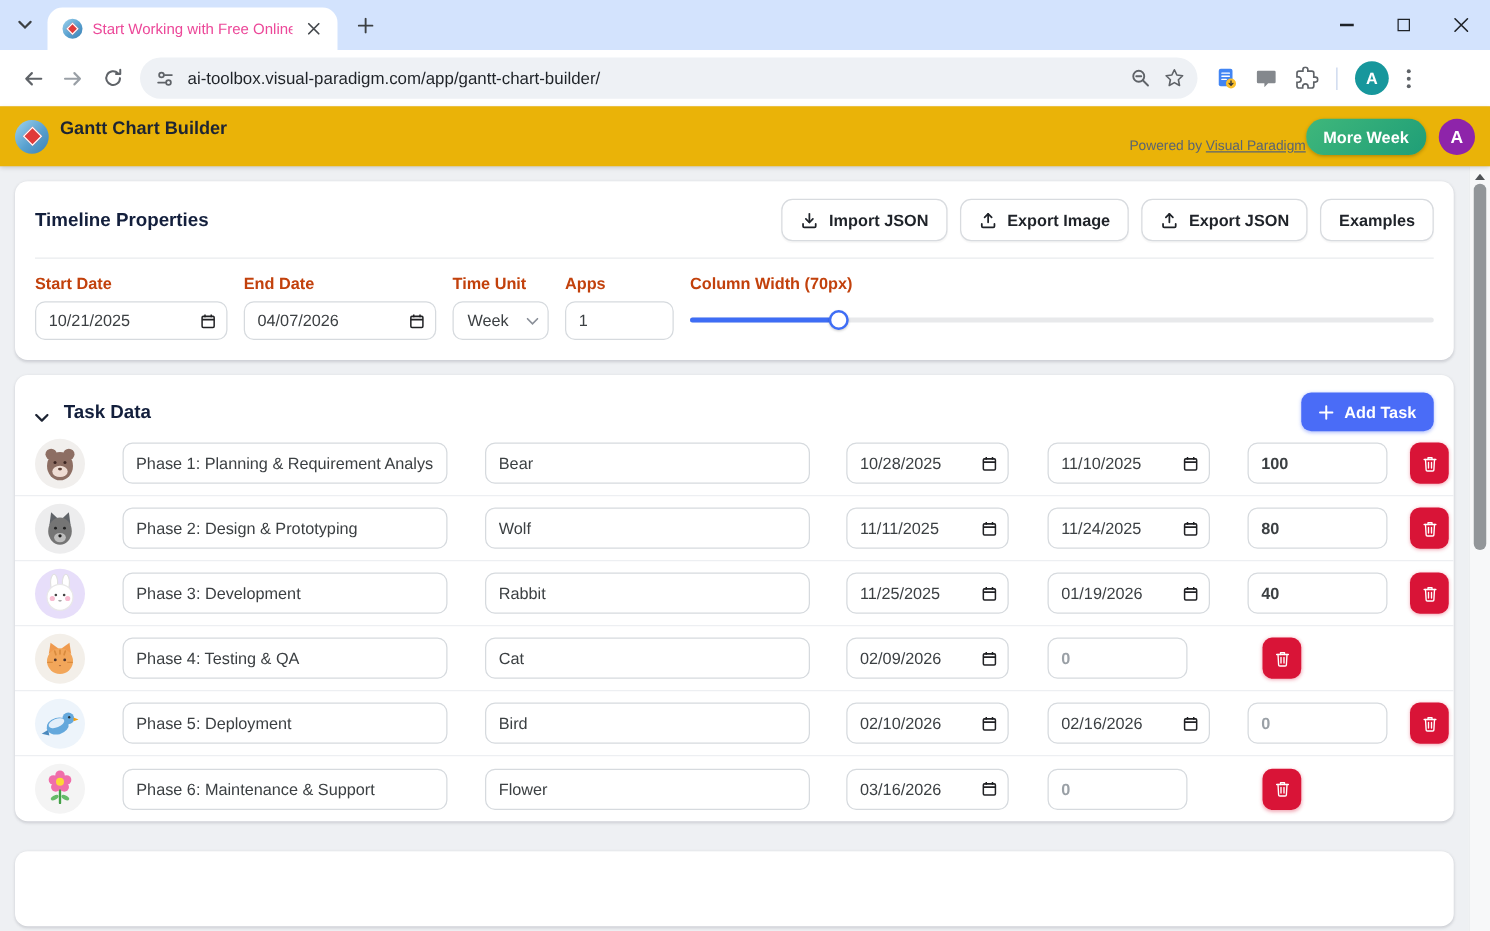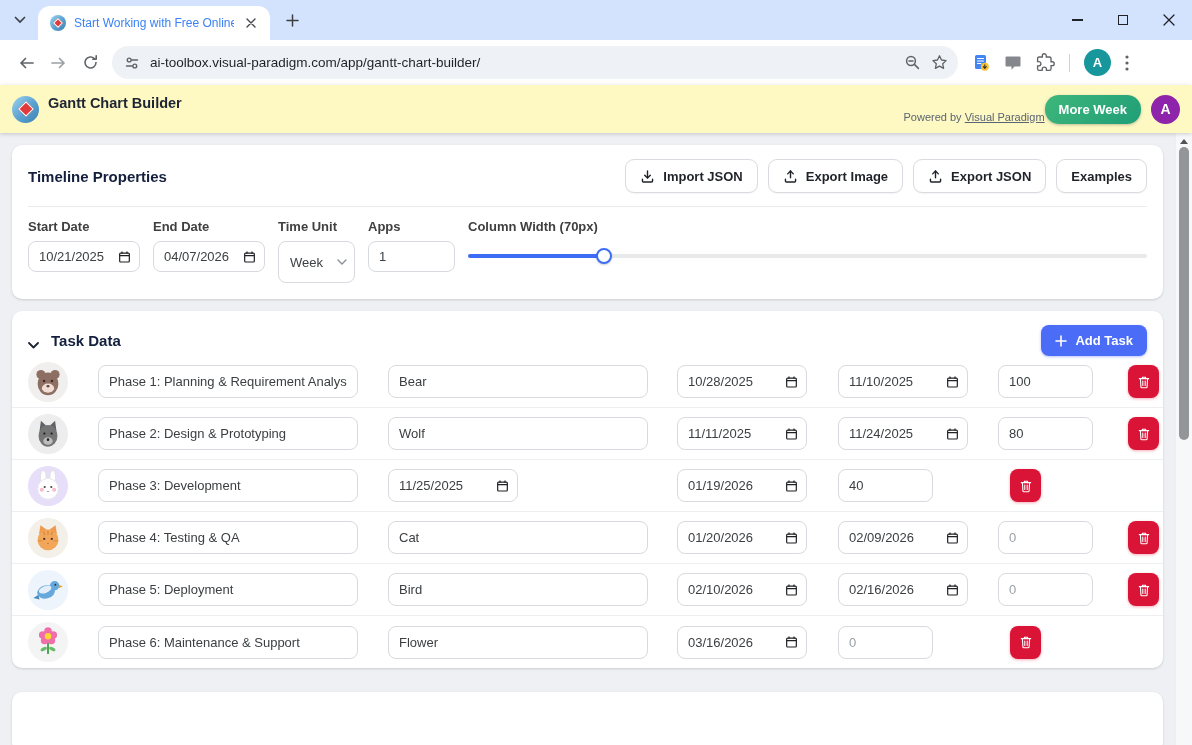--- a/index.html
+++ b/index.html
@@ -6,40 +6,40 @@
   html,body { width:1192px; height:745px; overflow:hidden; }
   body { font-family:"Liberation Sans", sans-serif; background:#eef0f3; }
   .screen { position:relative; width:1192px; height:745px; overflow:hidden; }
 
   
   .titlebar { position:relative; height:40px; background:#d3e3fd; }
   .tab-search { position:absolute; left:8px; top:8px; width:24px; height:24px; border-radius:50%;
     display:flex; align-items:center; justify-content:center; }
   .tab { position:absolute; left:38px; top:6px; width:232px; height:34px; background:#fff;
     border-radius:12px 12px 0 0; display:flex; align-items:center; padding:0 10px 0 12px; gap:8px; }
-  .tab-title { flex:1; font-size:12px; color:#3b82f6; white-space:nowrap; overflow:hidden; }
+  .tab-title { flex:1; font-size:12px; color:#ec4899; white-space:nowrap; overflow:hidden; }
   .tab-close { width:18px; height:18px; border-radius:50%; display:flex; align-items:center; justify-content:center; }
   .newtab-btn { position:absolute; left:280px; top:8px; width:24px; height:24px; display:flex; align-items:center; justify-content:center; }
   .win-controls { position:absolute; right:0; top:0; height:40px; display:flex; align-items:center; }
   .win-btn { width:46px; height:40px; display:flex; align-items:center; justify-content:center; }
   .glyph-min { width:11px; height:1.5px; background:#1f2328; }
   .glyph-max { width:10px; height:10px; border:1.5px solid #1f2328; }
 
   .toolbar { position:relative; height:45px; background:#fff; display:flex; align-items:center; padding:0 10px; }
   .nav-btn { width:32px; height:32px; display:flex; align-items:center; justify-content:center; flex:0 0 auto; }
   .omnibox { flex:1; height:33px; margin:0 8px 0 6px; background:#eef1f5; border-radius:17px;
     display:flex; align-items:center; padding:0 10px 0 12px; gap:10px; max-width:846px; }
   .omnibox-url { flex:1; font-size:13.5px; color:#1f2328; white-space:nowrap; overflow:hidden; }
   .ext-area { display:flex; align-items:center; gap:14px; padding:0 6px; }
   .ext-sep { width:1px; height:18px; background:#c6d4ec; }
   .browser-avatar { width:27px; height:27px; border-radius:50%; background:#17979c; color:#fff;
     font-size:13px; font-weight:bold; display:flex; align-items:center; justify-content:center; }
 
   
-  .app-header { position:relative; z-index:5; height:48px; background:#fef9c3;
+  .app-header { position:relative; z-index:5; height:48px; background:#eab308;
     box-shadow:0 1px 4px rgba(0,0,0,.18); display:flex; align-items:center; padding:0 12px; }
   .vp-logo { width:27px; height:27px; border-radius:50%;
     background:linear-gradient(135deg,#9fd3ee 0%,#58a0cf 55%,#3d82b5 100%);
     position:relative; flex:0 0 auto; }
   .vp-logo .diamond { position:absolute; left:50%; top:50%; width:11px; height:11px;
     transform:translate(-50%,-50%) rotate(45deg); background:#e03a3a; border:1.5px solid #fff; }
   .vp-logo.small { width:16px; height:16px; }
   .vp-logo.small .diamond { width:7px; height:7px; border-width:1px; }
   .app-titles { margin-left:9px; flex:1; }
   .app-title { font-size:14.5px; font-weight:bold; color:#1d2433; line-height:16px; }
@@ -58,28 +58,28 @@
 
   .tp-card { padding:14px 16px 16px 16px; }
   .tp-head { display:flex; align-items:center; justify-content:space-between;gap:22px; }
   .sec-title { font-size:15px; font-weight:bold; color:#131f3c; }
   .btn-row { display:flex; gap:10px; }
   .btn-ghost { display:inline-flex; align-items:center; gap:8px; height:34px; padding:0 14px;
     background:#fff; border:1px solid #d8dbdf; border-radius:9px; font-size:13px; font-weight:bold;
     color:#1f2329; cursor:pointer; font-family:inherit; box-shadow:0 1px 1px rgba(0,0,0,.04); }
   .tp-divider { border:none; border-top:1px solid #e9ebee; margin:13px 0 12px 0; }
   .fields { display:flex; gap:13px; align-items:flex-start; }
-  .field-label { font-size:13px; font-weight:bold; color:#404040; margin-bottom:7px; }
+  .field-label { font-size:13px; font-weight:bold; color:#c2410c; margin-bottom:7px; }
   .tb-input { height:31px; border:1px solid #d6dade; border-radius:8px; background:#fff;
     font-size:13px; color:#3c4043; padding:0 10px; outline:none; font-family:inherit; width:100%; }
   .date-wrap { position:relative; }
   .date-wrap .tb-input { padding-right:28px; }
   .date-wrap svg { position:absolute; right:9px; top:50%; transform:translateY(-50%); }
-  .w134 { width:112px; } .w77 { width:77px; } .w87 { width:87px; }
-  .select-box { position:relative; height:42px; border:1px solid #d6dade; border-radius:8px;
+  .w134 { width:154px; } .w77 { width:77px; } .w87 { width:87px; }
+  .select-box { position:relative; height:31px; border:1px solid #d6dade; border-radius:8px;
     background:#fff; font-size:13px; color:#3c4043; display:flex; align-items:center;
     padding:0 22px 0 11px; cursor:pointer; }
   .select-box svg { position:absolute; right:7px; top:50%; transform:translateY(-50%); }
   .slider-field { flex:1; }
   .slider { position:relative; height:16px; margin-top:14px; cursor:pointer; }
   .slider-track { position:absolute; left:0; right:0; top:6px; height:4px; border-radius:2px; background:#e8e9eb; }
   .slider-fill { position:absolute; left:0; top:6px; height:4px; border-radius:2px; background:#3e6df5; width:20%; }
   .slider-thumb { position:absolute; top:0; width:16px; height:16px; border-radius:50%;
     background:#fff; border:2px solid #3e6df5; box-shadow:0 1px 2px rgba(0,0,0,.2); left:calc(20% - 8px); }
 
@@ -92,21 +92,21 @@
 
   .grid-row { display:grid; grid-template-columns:70px 290px 289px 161px 160px 118px 1fr;
     align-items:center; padding-left:16px; }
   .table-head { height:34px; background:#f8f9fb; border-top:1px solid #e9ebee; border-bottom:1px solid #e9ebee;
     margin-top:14px; }
   .th { font-size:11px; font-weight:bold; color:#333b4e; letter-spacing:.3px; }
   .task-row { height:52px; border-bottom:1px solid #edeff2; }
   .task-row:last-child { border-bottom:none; }
   .avatar { width:40px; height:40px; border-radius:50%; overflow:hidden; display:flex;
     align-items:center; justify-content:center; }
-  .in-title { width:260px; } .in-dev { width:260px; } .in-date { width:130px; } .in-prog { width:95px; }
+  .in-title { width:260px; } .in-dev { width:260px; } .in-date { width:130px; } .in-prog { width:112px;font-weight:bold; }
   .task-row .tb-input { height:33px; }
   .tb-input.muted { color:#9aa0a6; }
   .btn-delete { width:31px; height:33px; margin-left:12px; border:none; border-radius:8px;
     background:#d91437; display:flex; align-items:center; justify-content:center; cursor:pointer;
     box-shadow:0 1px 3px rgba(217,20,55,.35); }
 
   .lp-card { margin-top:24px; padding:16px; height:60px; }
 
   
   .scrollbar { position:absolute; right:0; top:0; width:17px; height:612px; background:#f7f8f9;
@@ -435,20 +435,21 @@
               <ellipse cx="23" cy="8.5" rx="3" ry="7" fill="#fff" stroke="#e0e0e0"></ellipse>
             <circle cx="18" cy="21" r="11" fill="#fff" stroke="#e8e8e8"></circle>
             <circle cx="11.5" cy="22" r="2.2" fill="#f8bbd0"></circle>
               <circle cx="24.5" cy="22" r="2.2" fill="#f8bbd0"></circle>
             <circle cx="14.5" cy="19" r="1.1" fill="#424242"></circle>
               <circle cx="21.5" cy="19" r="1.1" fill="#424242"></circle>
             <path d="M16.8 23.5q1.2 1.2 2.4 0" fill="none" stroke="#9e9e9e" stroke-width="1"></path>
           </svg>
         </span>
         <div><input class="tb-input in-title" value="Phase 3: Development" style=""></div>
+        <div><input class="tb-input in-dev" value="Rabbit" style=""></div>
         <div class="date-wrap in-date"><input class="tb-input" value="11/25/2025" style="">
           <svg width="13" height="13" viewBox="0 0 14 14">
               <g fill="none" stroke="#202124" stroke-width="1.3">
                 <rect x="1.8" y="2.8" width="10.4" height="9.6" rx="1"></rect>
                 <path d="M4.3 1.2v2.4M9.7 1.2v2.4M1.8 5.6h10.4"></path>
               </g>
             </svg></div>
         <div class="date-wrap in-date"><input class="tb-input" value="01/19/2026" style="">
           <svg width="13" height="13" viewBox="0 0 14 14">
               <g fill="none" stroke="#202124" stroke-width="1.3">
@@ -479,27 +480,20 @@
             <circle cx="18" cy="20" r="11" fill="#f2a65a"></circle>
             <path d="M13.5 11.5l1 3M18 10.8v3.2M22.5 11.5l-1 3" stroke="#d98b3d" stroke-width="1.4" stroke-linecap="round"></path>
             <circle cx="14" cy="19" r="1.2" fill="#4e342e"></circle>
               <circle cx="22" cy="19" r="1.2" fill="#4e342e"></circle>
             <path d="M17 23.2h2l-1 1.4z" fill="#a1623a"></path>
             <path d="M7.5 21h4M24.5 21h4" stroke="#d98b3d" stroke-width="1" stroke-linecap="round"></path>
           </svg>
         </span>
         <div><input class="tb-input in-title" value="Phase 4: Testing &amp; QA" style=""></div>
         <div><input class="tb-input in-dev" value="Cat" style=""></div>
-        <div class="date-wrap in-date"><input class="tb-input" value="01/20/2026" style="">
-          <svg width="13" height="13" viewBox="0 0 14 14">
-              <g fill="none" stroke="#202124" stroke-width="1.3">
-                <rect x="1.8" y="2.8" width="10.4" height="9.6" rx="1"></rect>
-                <path d="M4.3 1.2v2.4M9.7 1.2v2.4M1.8 5.6h10.4"></path>
-              </g>
-            </svg></div>
         <div class="date-wrap in-date"><input class="tb-input" value="02/09/2026" style="">
           <svg width="13" height="13" viewBox="0 0 14 14">
               <g fill="none" stroke="#202124" stroke-width="1.3">
                 <rect x="1.8" y="2.8" width="10.4" height="9.6" rx="1"></rect>
                 <path d="M4.3 1.2v2.4M9.7 1.2v2.4M1.8 5.6h10.4"></path>
               </g>
             </svg></div>
         <div><input class="tb-input in-prog muted" value="0" style=""></div>
         <div>
             <button class="btn-delete">

